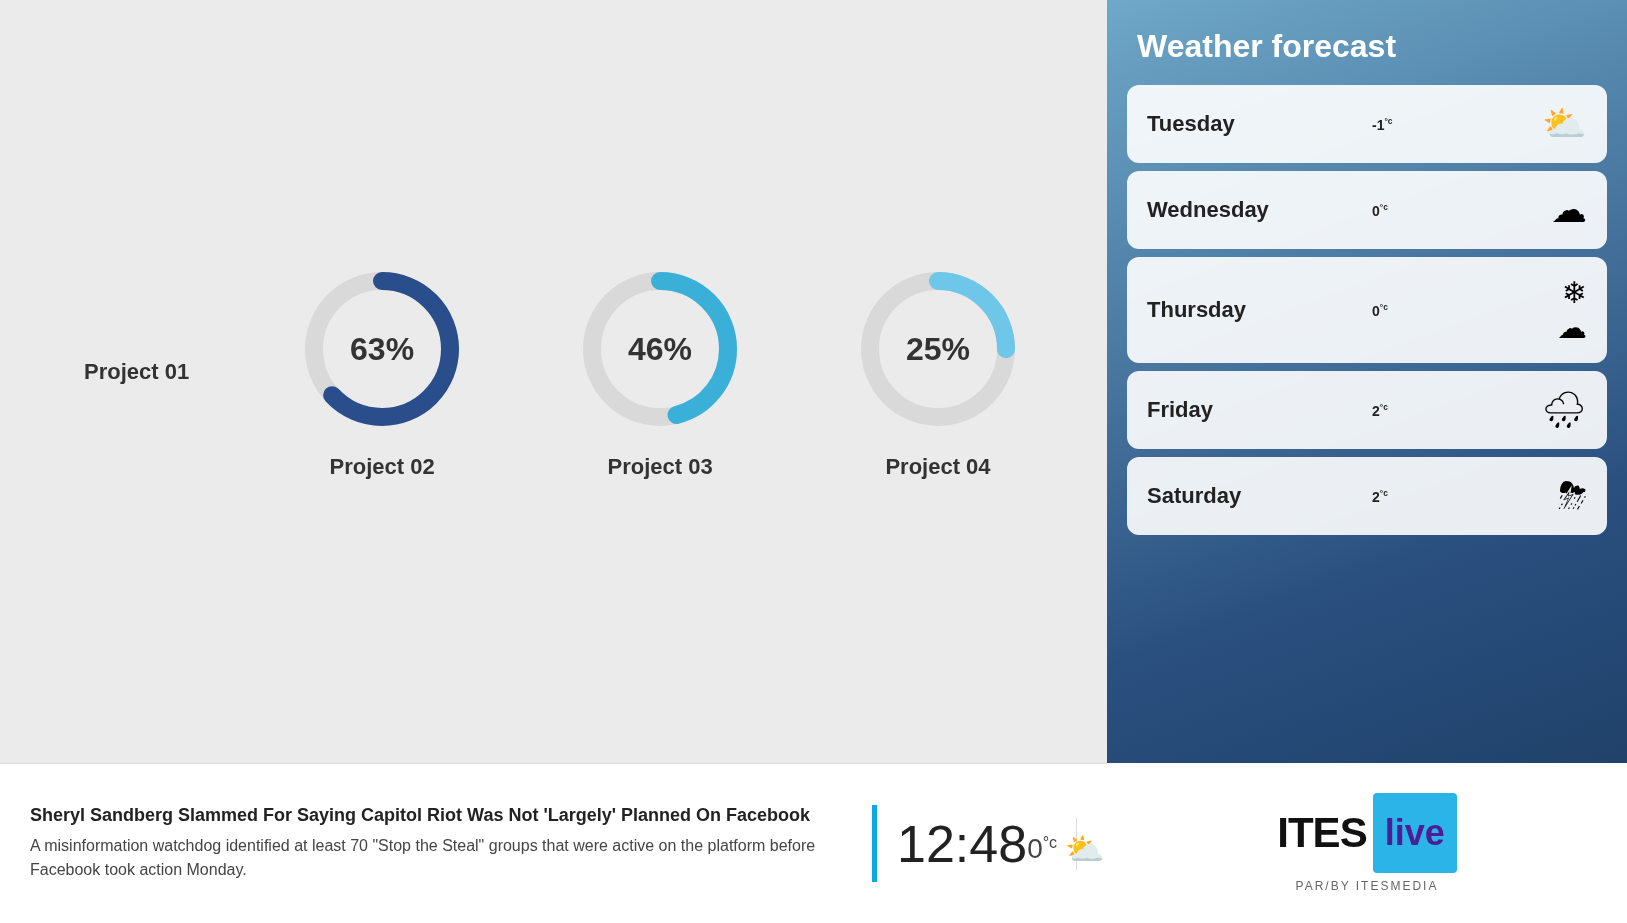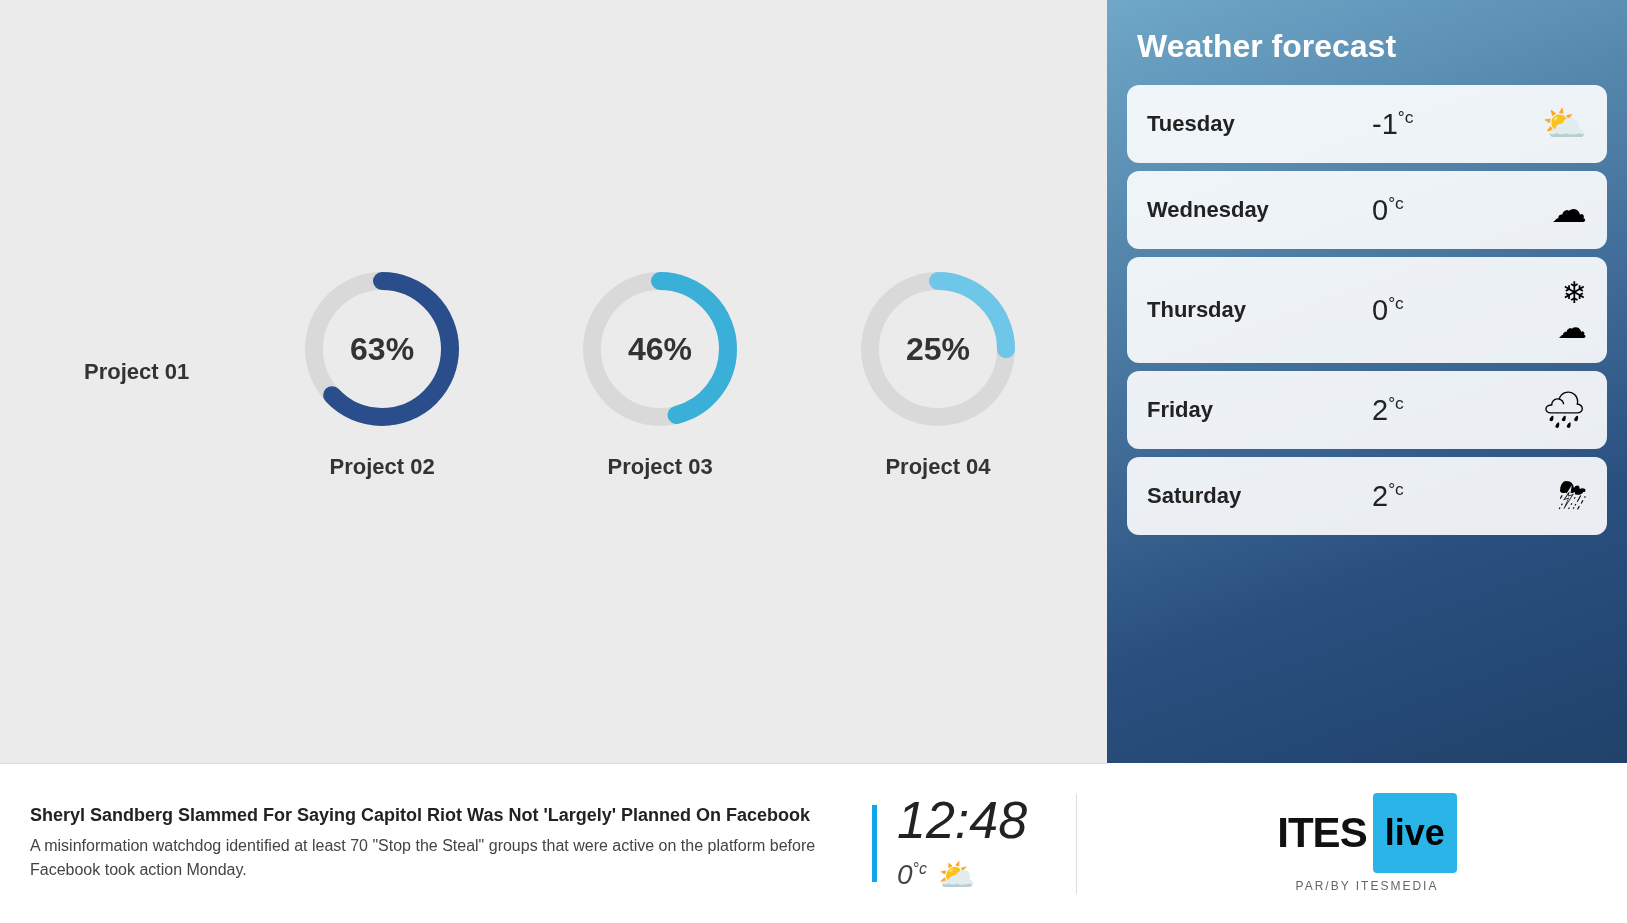--- a/index.html
+++ b/index.html
@@ -108,25 +108,24 @@
 
     .news-body {
       font-size: 16px;
       color: #444;
       line-height: 1.5;
     }
 
     .clock-temp-area {
       width: 200px;
       display: flex;
-      flex-direction: column;
-      align-items: flex-start;
+      flex-direction: row;
+      align-items: center;
       padding: 0 20px;
       border-right: 1px solid #ddd;
-      font-style: italic;
     }
 
     .clock-display {
       font-size: 52px;
       font-weight: 300;
       color: #222;
       line-height: 1;
     }
 
     .current-temp {
@@ -172,23 +171,23 @@
     }
 
     .weather-day {
       font-size: 22px;
       font-weight: 600;
       color: #222;
       width: 130px;
     }
 
     .weather-temp {
-      font-size: 29px;
+      font-size: 14px;
       color: #222;
-      font-weight: 400;
+      font-weight: 700;
       width: 70px;
     }
 
     .weather-icon {
       font-size: 36px;
       width: 50px;
       text-align: right;
     }
 
     
@@ -210,21 +209,21 @@
 
     .logo-ites {
       font-size: 42px;
       font-weight: 900;
       color: #111;
       letter-spacing: -1px;
     }
 
     .logo-live-box {
       background: #2bb4e8;
-      color: #000000;
+      color: #4c1d95;
       font-size: 36px;
       font-weight: 700;
       padding: 19px 12px;
       border-radius: 4px;
     }
 
     .logo-sub {
       font-size: 12px;
       color: #666;
       letter-spacing: 2px;

